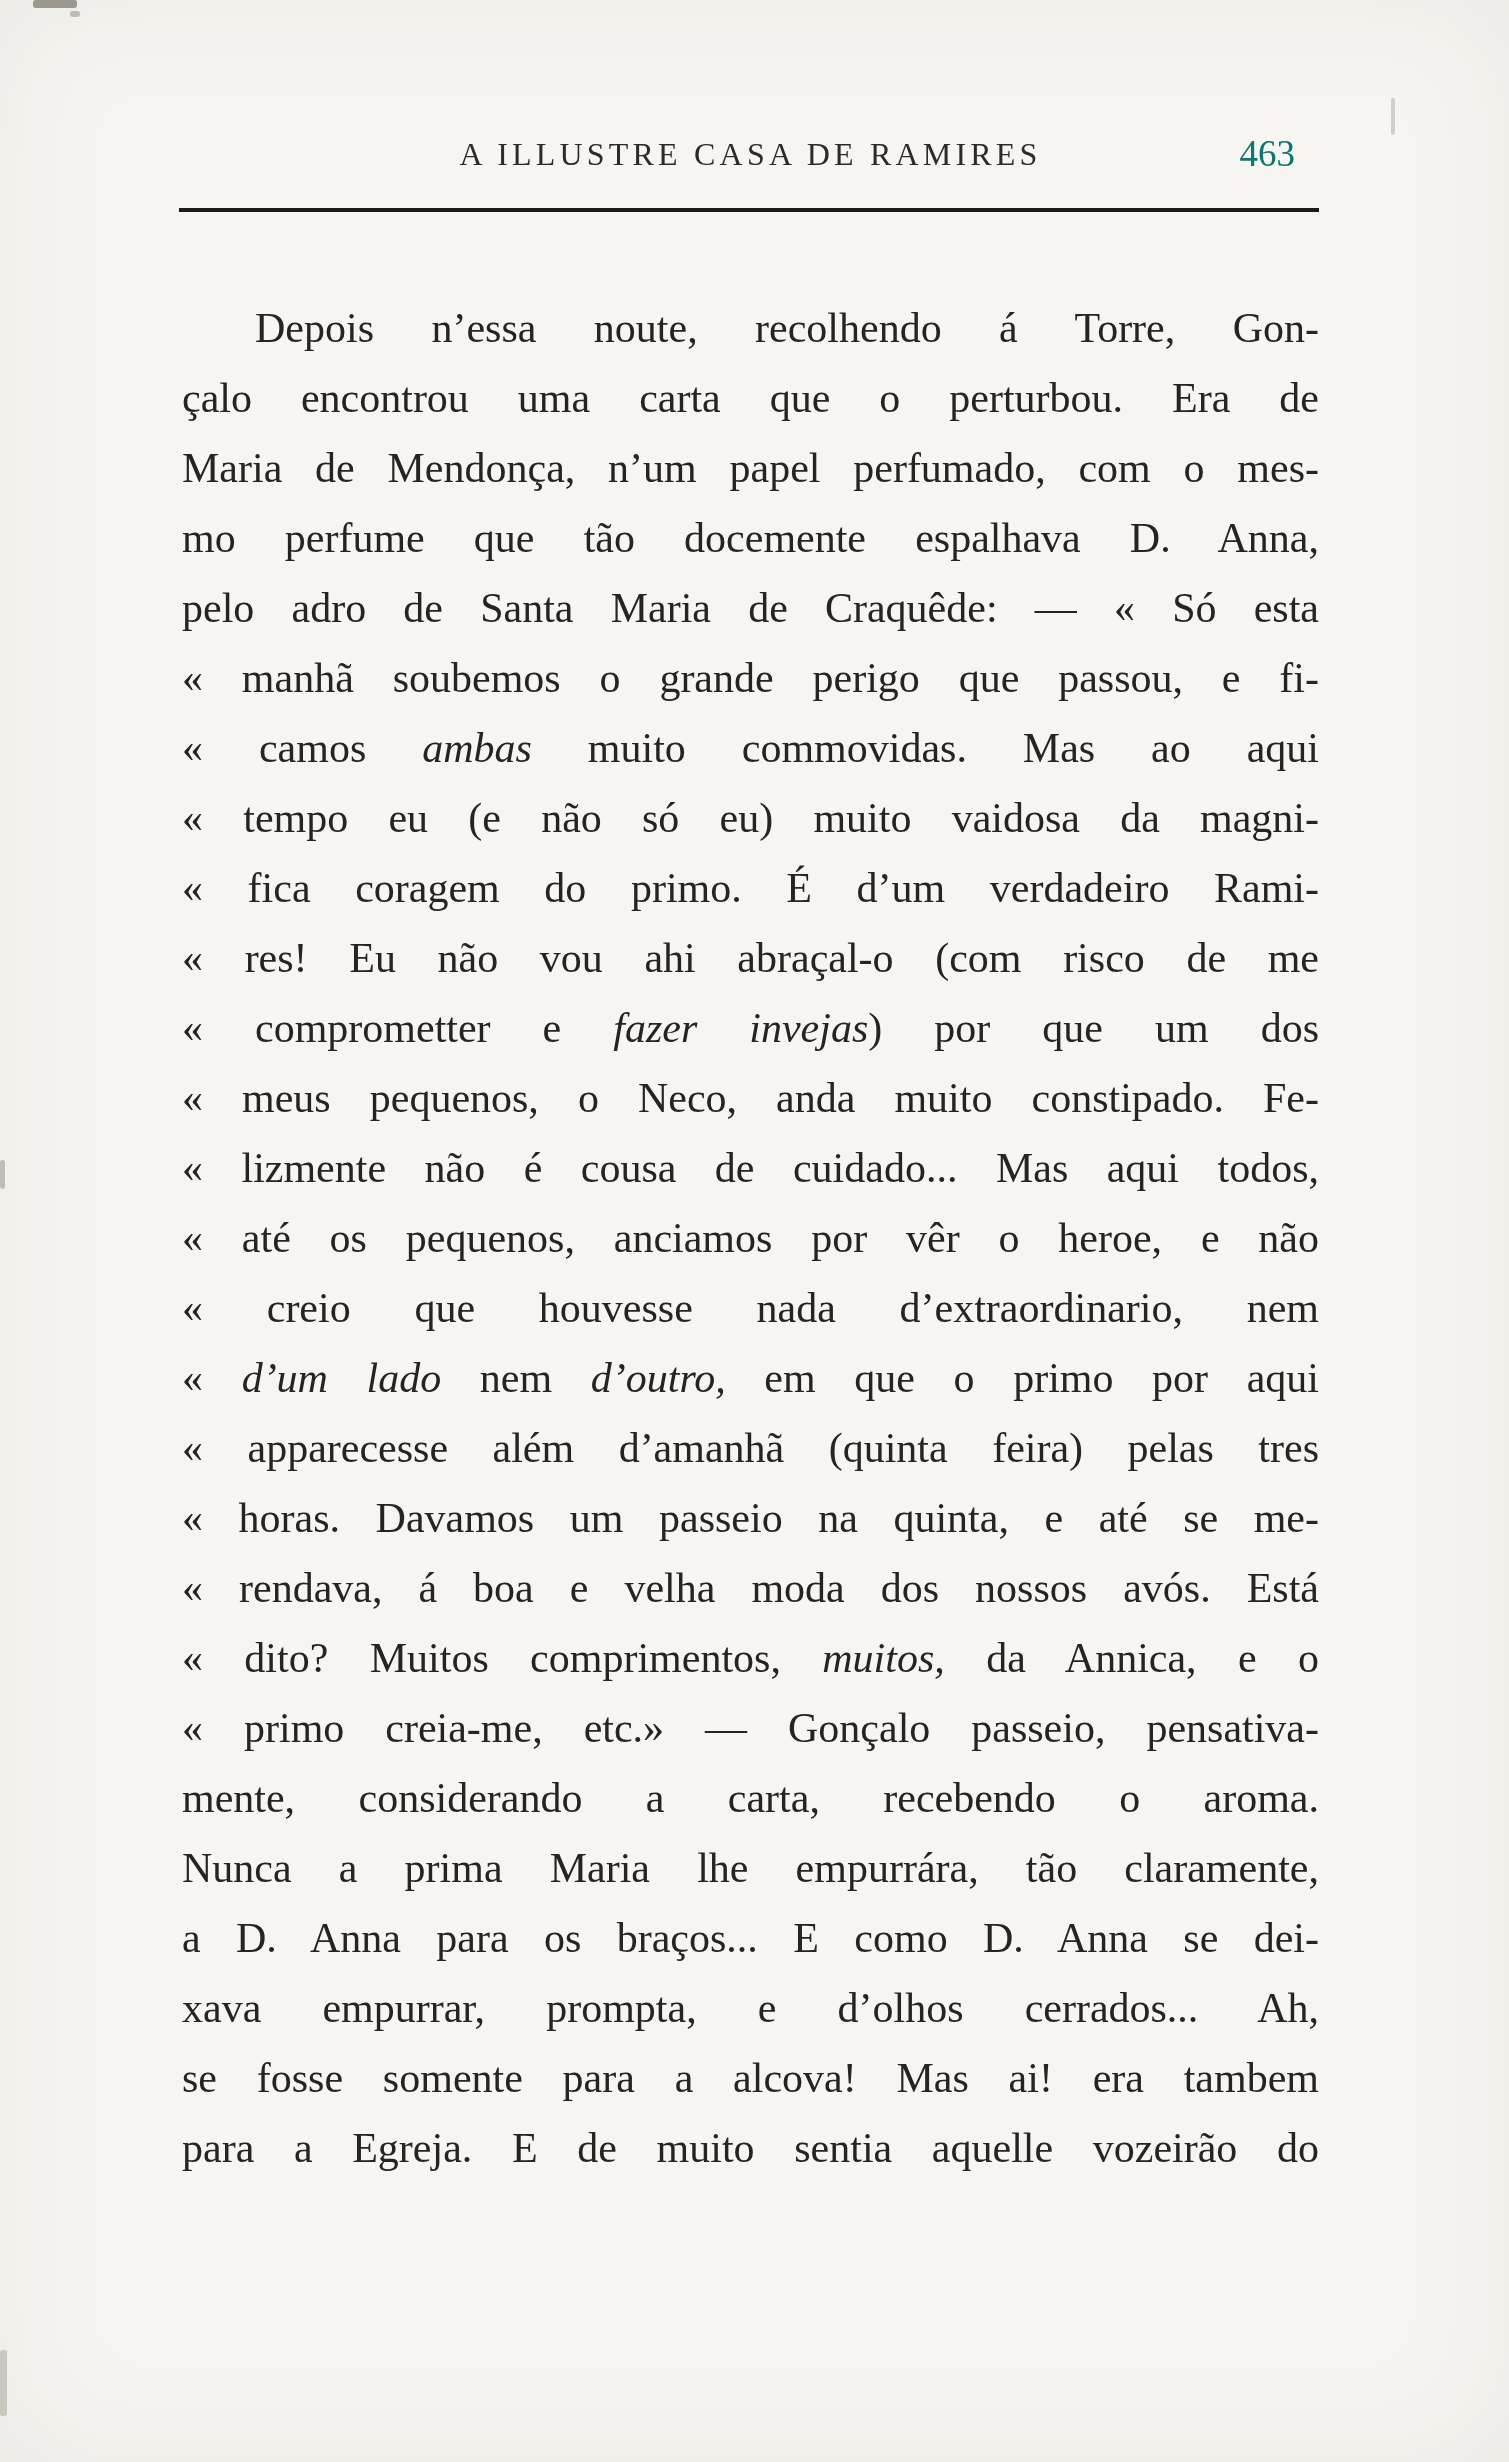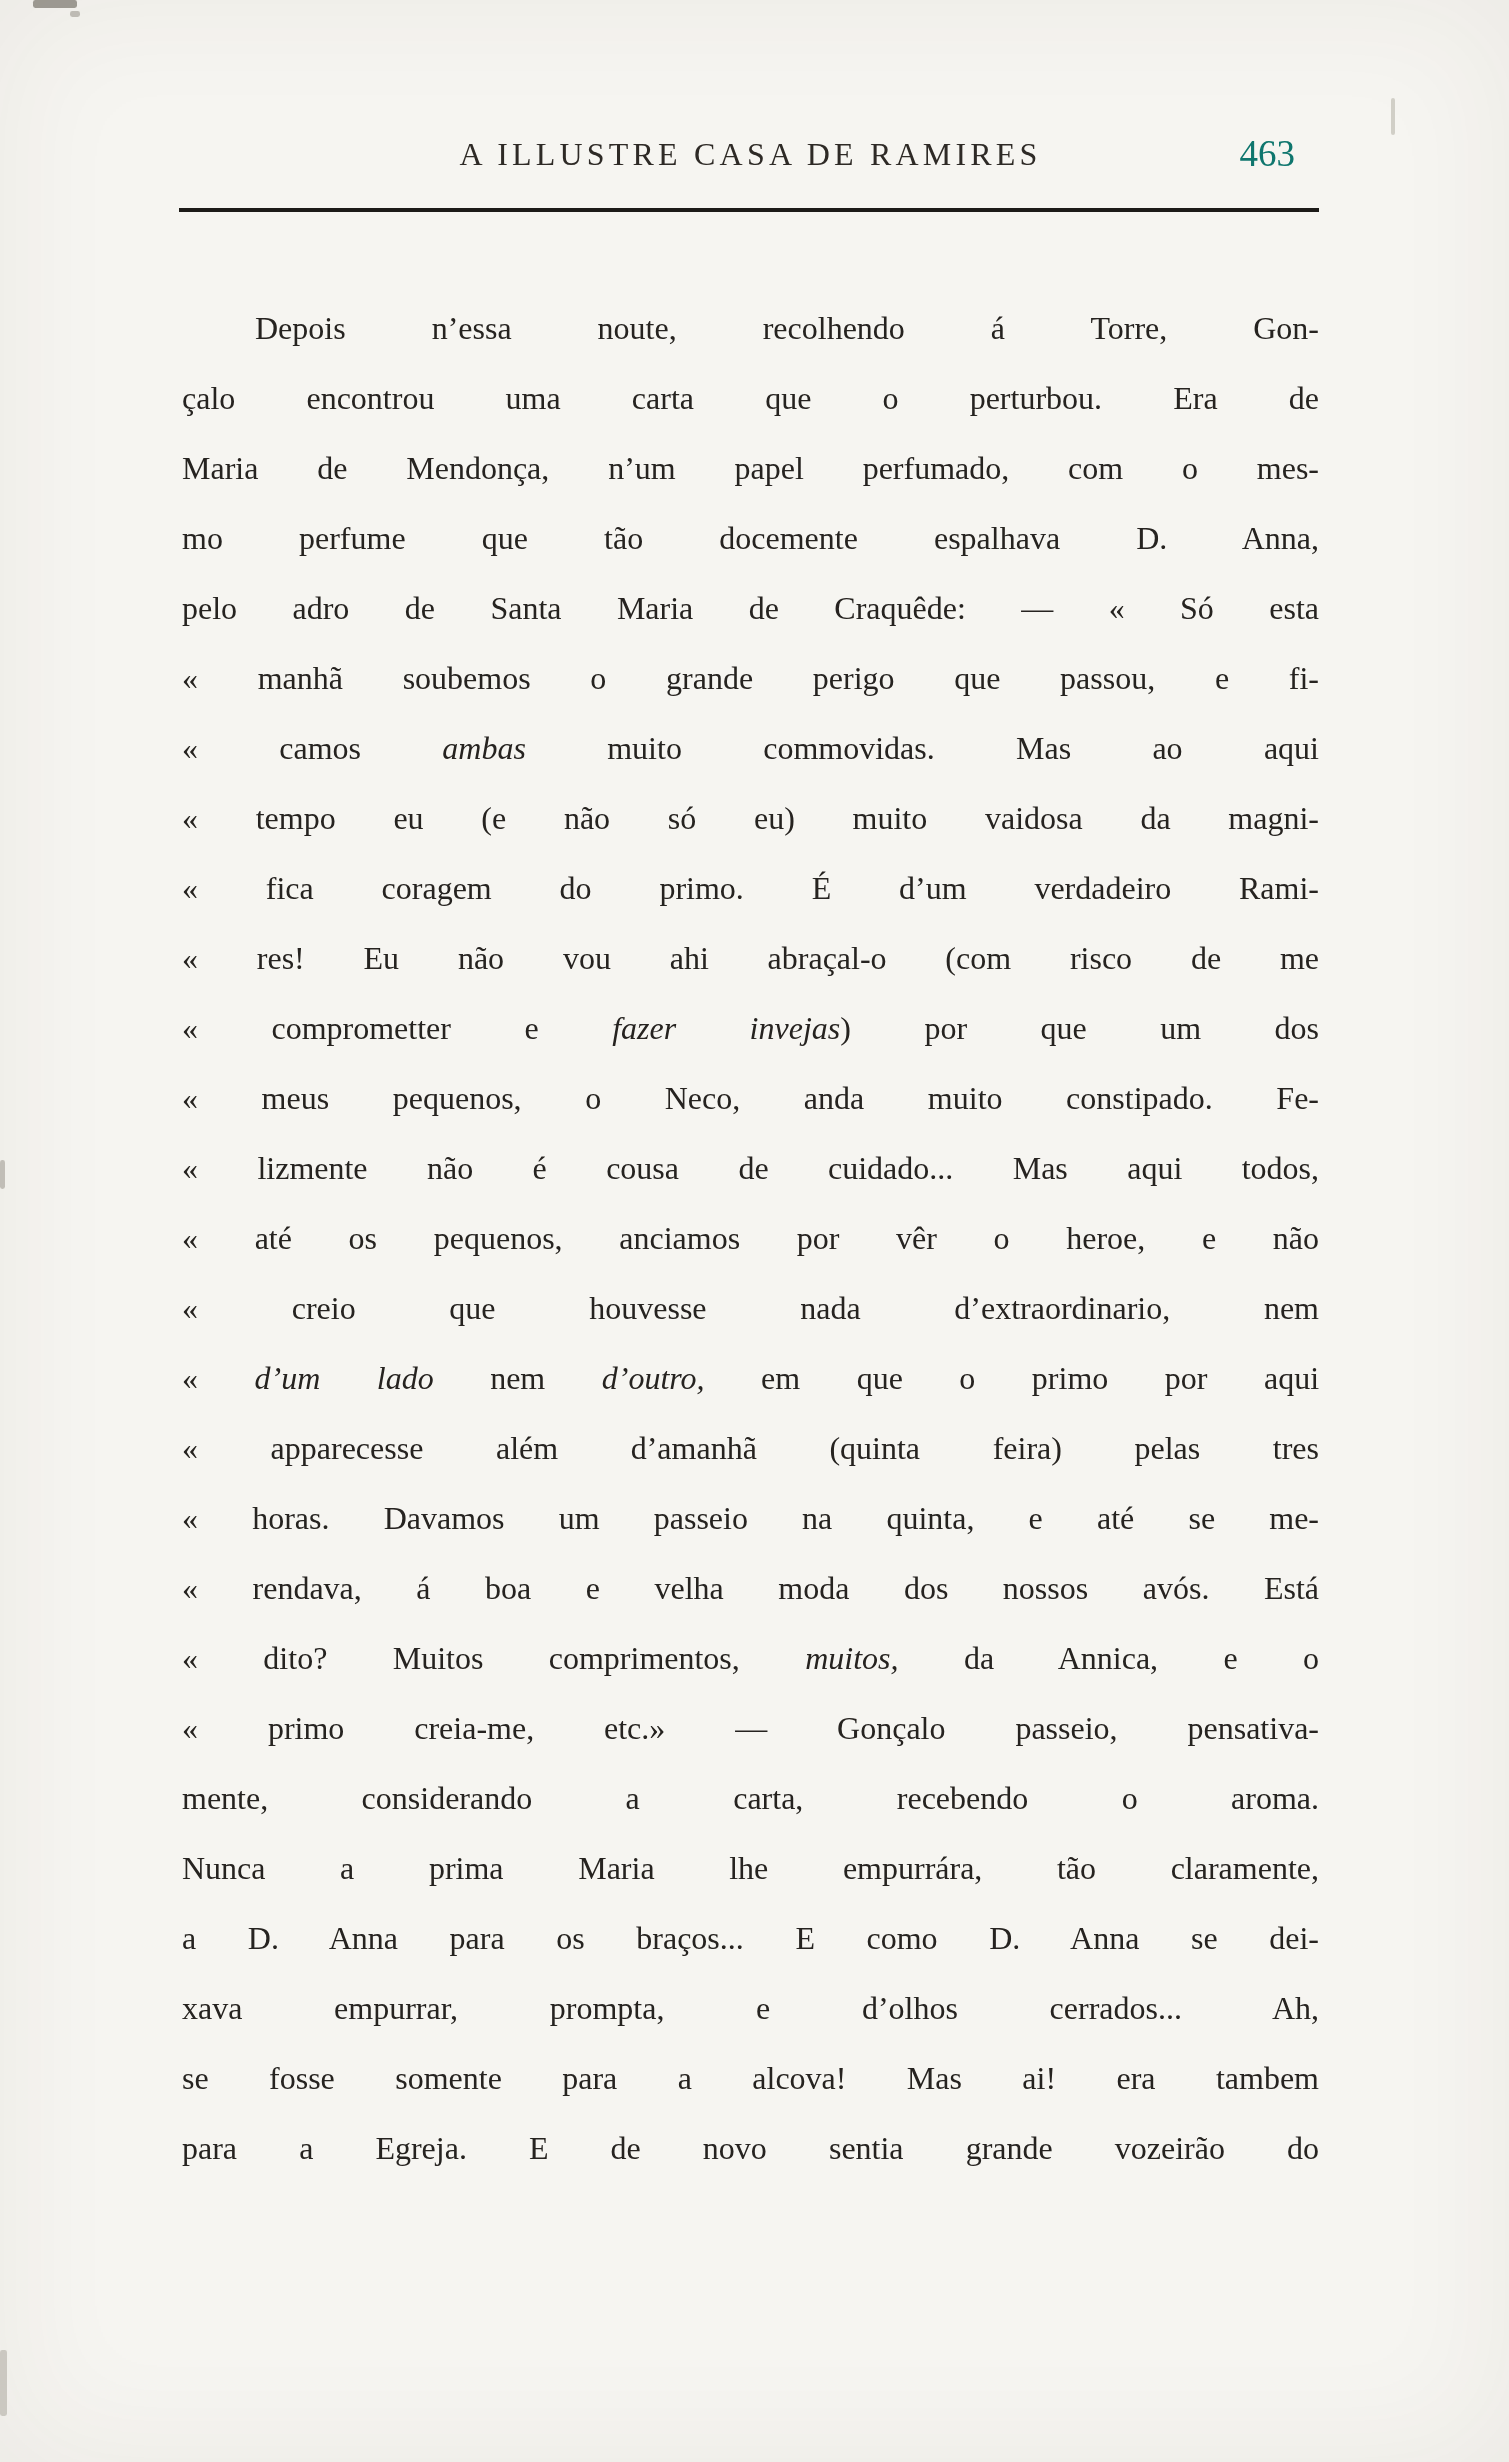--- a/index.html
+++ b/index.html
@@ -51,21 +51,21 @@
     left: 179px;
     width: 1140px;
     height: 4.2px;
     background: #1d1b18;
   }
   .page-body {
     position: absolute;
     top: 293px;
     left: 182px;
     width: 1137px;
-    font-size: 32px;
+    font-size: 42px;
     color: #262320;
   }
   .line {
     line-height: 70px;
     text-align: justify;
     text-align-last: justify;
     white-space: normal;
   }
   .line.indent {
     text-indent: 73px;
@@ -121,17 +121,17 @@
       <div class="line"><span>« apparecesse além d’amanhã (quinta feira) pelas tres</span></div>
       <div class="line"><span>« horas. Davamos um passeio na quinta, e até se me-</span></div>
       <div class="line"><span>« rendava, á boa e velha moda dos nossos avós. Está</span></div>
       <div class="line"><span>« dito? Muitos comprimentos, </span><span class="it">muitos,</span><span> da Annica, e o</span></div>
       <div class="line"><span>« primo creia-me, etc.» — Gonçalo passeio, pensativa-</span></div>
       <div class="line"><span>mente, considerando a carta, recebendo o aroma.</span></div>
       <div class="line"><span>Nunca a prima Maria lhe empurrára, tão claramente,</span></div>
       <div class="line"><span>a D. Anna para os braços... E como D. Anna se dei-</span></div>
       <div class="line"><span>xava empurrar, prompta, e d’olhos cerrados... Ah,</span></div>
       <div class="line"><span>se fosse somente para a alcova! Mas ai! era tambem</span></div>
-      <div class="line"><span>para a Egreja. E de novo sentia grande vozeirão do</span></div>
+      <div class="line"><span>para a Egreja. E de muito sentia aquelle vozeirão do</span></div>
     </div>
 
 </div>
 
 
 </body></html>

